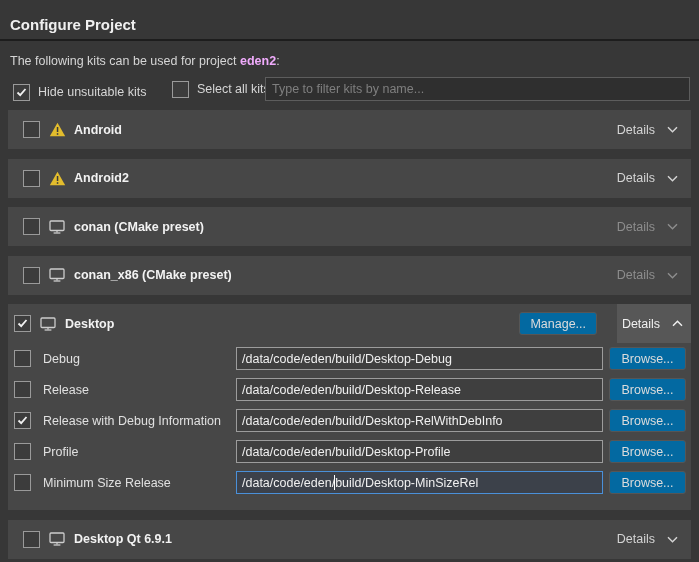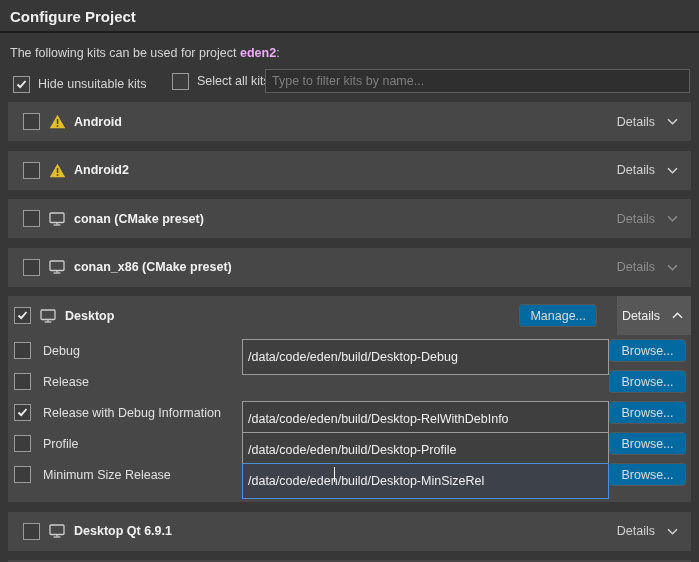--- a/index.html
+++ b/index.html
@@ -5,21 +5,21 @@
   * { margin:0; padding:0; box-sizing:border-box; }
   html,body { width:699px; height:562px; overflow:hidden; }
   body {
     background:#373737;
     font-family:"Liberation Sans","DejaVu Sans",sans-serif;
     font-size:12.5px;
     color:#d6d6d6;
   }
   .page { position:relative; width:699px; height:562px; }
 
-  .hdr { padding:8px 10px 6px 10px; border-bottom:2px solid #1d1d1d; }
+  .hdr { padding:16px 10px 6px 10px; border-bottom:2px solid #1d1d1d; }
   .hdr h1 { font-size:15px; font-weight:bold; color:#efefef; }
 
   .subtitle { margin:13px 10px 0 10px; color:#d6d6d6; }
   .subtitle b { color:#f0abfc; }
 
   .filter-row { position:relative; margin:9px 9px 0 13px; height:24px; }
   .cb-group { display:inline-flex; align-items:center; gap:8px; height:24px; cursor:default; }
   .cb-group + .cb-group { margin-left:22px; }
 
   .checkbox {
@@ -64,21 +64,21 @@
   }
   .btn {
     background:#0369a1; border:1px solid #565656; border-radius:3px;
     color:#dcdcdc; font:inherit; height:23px; padding:0 10px; cursor:default;
   }
   .manage-btn { margin-right:6px; }
 
   .config-row { height:31px; position:relative; display:flex; align-items:center; gap:12px; padding-left:6px; }
   .config-label { color:#e0e0e0; }
   .path-input {
-    position:absolute; top:4px; left:234px; width:367px; height:36px;
+    position:absolute; top:4px; left:228px; width:367px; height:23px;
     background:#3f3f3f; border:1px solid #9c9c9c; color:#f0f0f0;
     font-family:inherit; font-size:12.5px; padding:0 5px; outline:none;
   }
   .path-input.focused { background:#3c414a; border:1px solid #4a90d9; }
   .caret { position:absolute; top:8px; left:326px; width:1px; height:15px; background:#ffffff; }
   .browse-btn { position:absolute; top:4px; left:601px; width:77px; }
 
   .partial-row { height:8px; margin:6px 8px 0 8px; background:#474747; }
 
   svg { display:block; }
@@ -242,20 +242,21 @@
         <span class="config-label">Debug</span>
         <input class="path-input" type="text" value="/data/code/eden/build/Desktop-Debug" style="">
         <button class="btn browse-btn">Browse...</button>
       </div>
 
       <div class="config-row">
         <span class="checkbox">
   
 </span>
         <span class="config-label">Release</span>
+        <input class="path-input" type="text" value="/data/code/eden/build/Desktop-Release" style="">
         <button class="btn browse-btn">Browse...</button>
       </div>
 
       <div class="config-row">
         <span class="checkbox checked">
   <svg width="11" height="11" viewBox="0 0 11 11">
               <polyline points="1.5,5.5 4.2,8.2 9.5,2" fill="none" stroke="#f0f0f0" stroke-width="1.8"></polyline>
             </svg>
 </span>
         <span class="config-label">Release with Debug Information</span>

